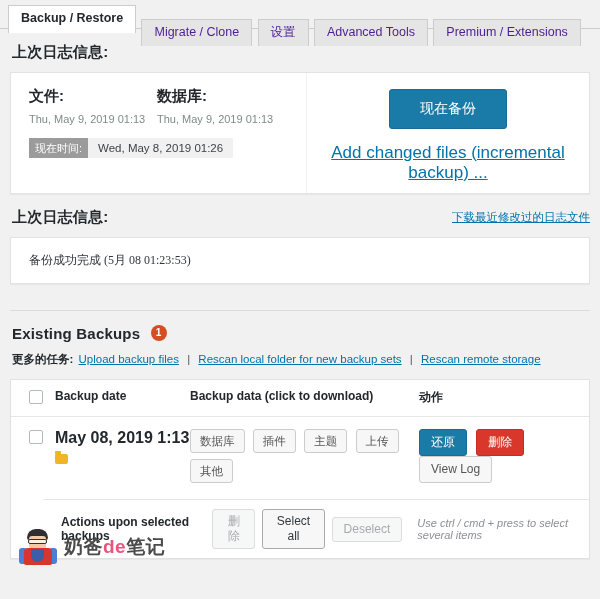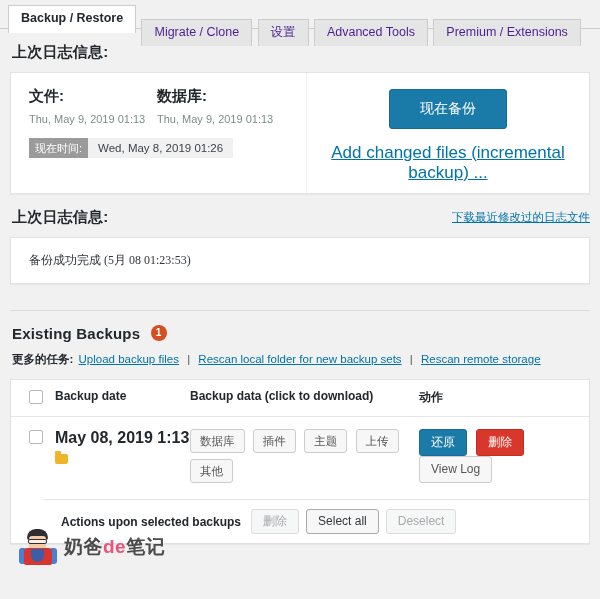--- a/index.html
+++ b/index.html
@@ -412,20 +412,21 @@
         <button class="act-btn act-red">删除</button>
         <button class="act-btn act-white">View Log</button>
       </div>
     </div>
 
     <div class="actionbar">
       <span class="ab-label">Actions upon selected backups</span>
       <button class="btn-sm disabled">删除</button>
       <button class="btn-sm strong">Select all</button>
       <button class="btn-sm disabled">Deselect</button>
+      <span class="hint">Use ctrl / cmd + press to select several items</span>
     </div>
   </div>
 </div>
 
 <div class="watermark">
   <div class="wm-avatar">
     <div class="hair"></div>
     <div class="face"></div>
     <div class="glasses"></div>
     <div class="arm-l"></div>

